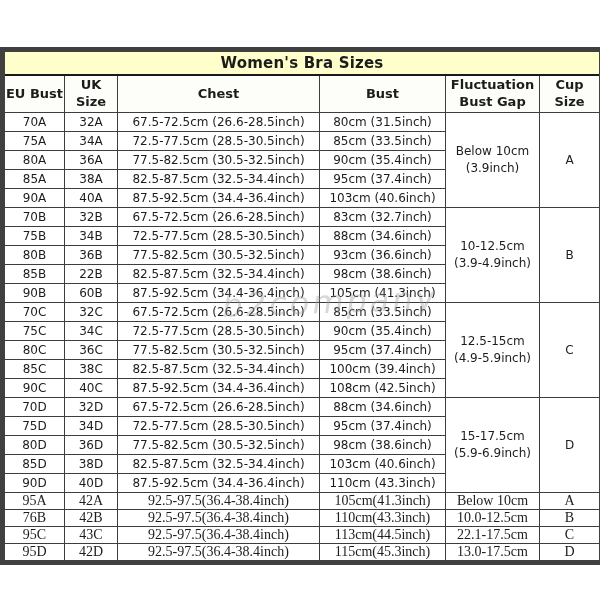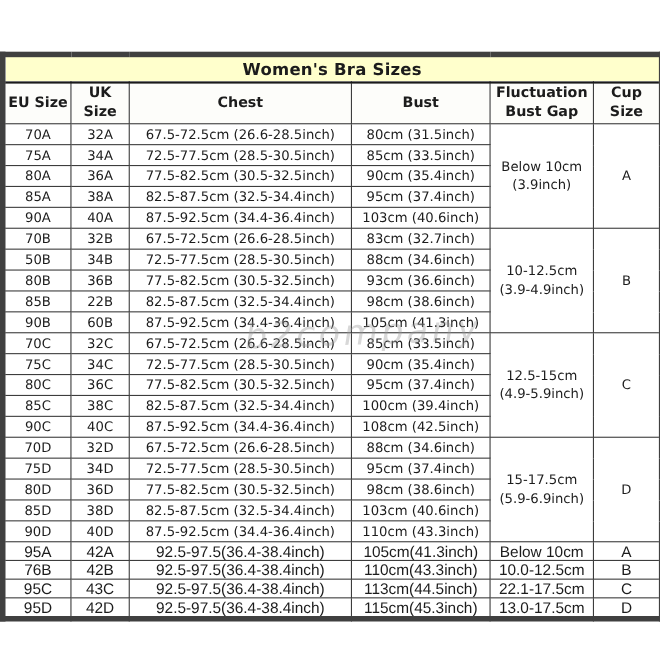--- a/index.html
+++ b/index.html
@@ -53,21 +53,21 @@
     font-size: 12px;
     height: 18px;
   }
   td.gap-cell, td.cup-cell {
     font-size: 12px;
     white-space: pre-line;
     line-height: 1.4;
     background: #ffffff;
   }
   tr.bottom-row td {
-    font-family: Liberation Sans, sans-serif;
+    font-family: Liberation Serif, serif;
     font-size: 14px;
     height: 14px;
     border-top: 2px solid #262626;
     margin-left: 20px;
   }
   #watermark {
     position: absolute;
     left: 210px;
     top: 283px;
     width: 240px;
@@ -95,21 +95,21 @@
         <col style="width:94px">
         <col style="width:62px">
     </colgroup>
 
     <tbody>
         <tr>
       <td class="title-cell" colspan="6">Women's Bra Sizes</td>
     </tr>
 
     <tr>
-      <th class="colhead">EU Size</th>
+      <th class="colhead">EU Bust</th>
       <th class="colhead">UK
 Size</th>
       <th class="colhead">Chest</th>
       <th class="colhead">Bust</th>
       <th class="colhead">Fluctuation
 Bust Gap</th>
       <th class="colhead">Cup
 Size</th>
     </tr>
 
@@ -150,21 +150,21 @@
     <tr class="data-row">
       <td>70B</td>
       <td>32B</td>
       <td>67.5-72.5cm (26.6-28.5inch)</td>
       <td>83cm (32.7inch)</td>
       <td class="gap-cell" rowspan="5">10-12.5cm
 (3.9-4.9inch)</td>
       <td class="cup-cell" rowspan="5">B</td>
     </tr>
     <tr class="data-row">
-      <td>50B</td>
+      <td>75B</td>
       <td>34B</td>
       <td>72.5-77.5cm (28.5-30.5inch)</td>
       <td>88cm (34.6inch)</td>
     </tr>
     <tr class="data-row">
       <td>80B</td>
       <td>36B</td>
       <td>77.5-82.5cm (30.5-32.5inch)</td>
       <td>93cm (36.6inch)</td>
     </tr>

